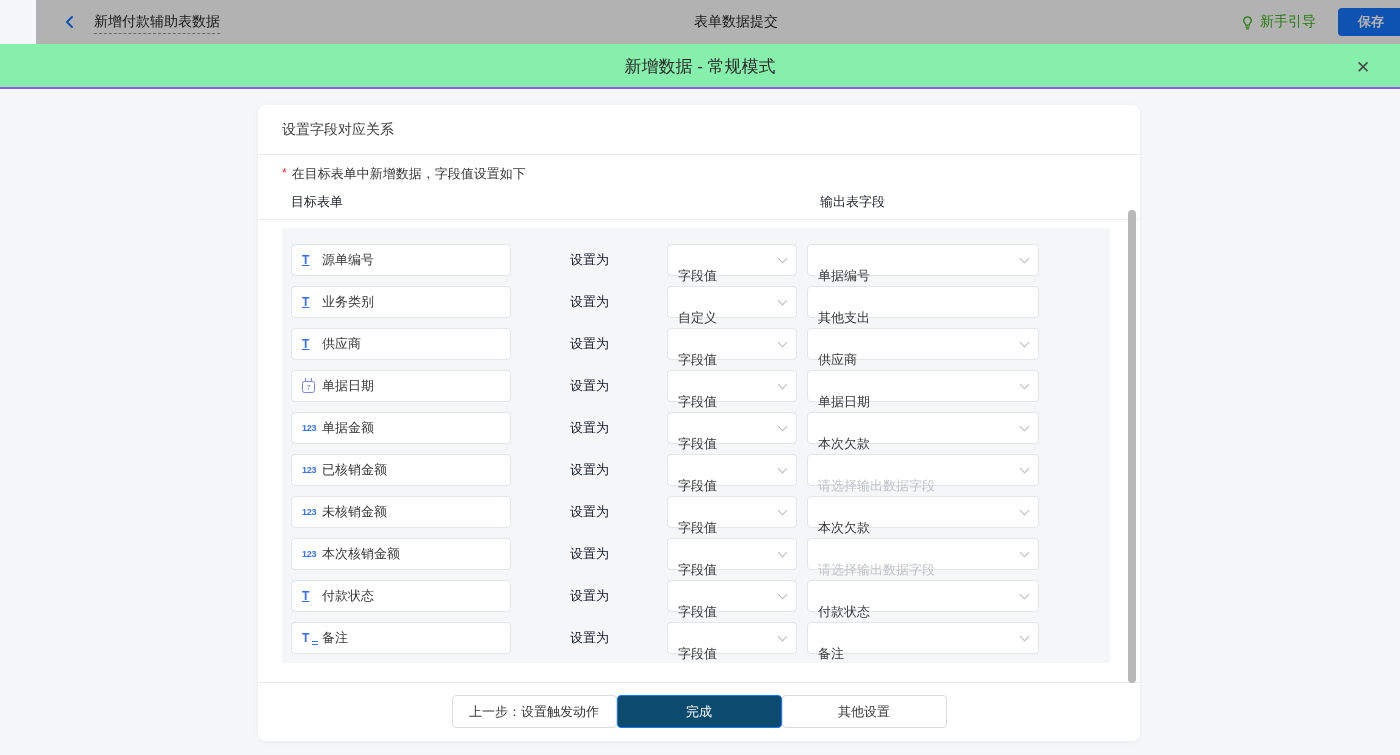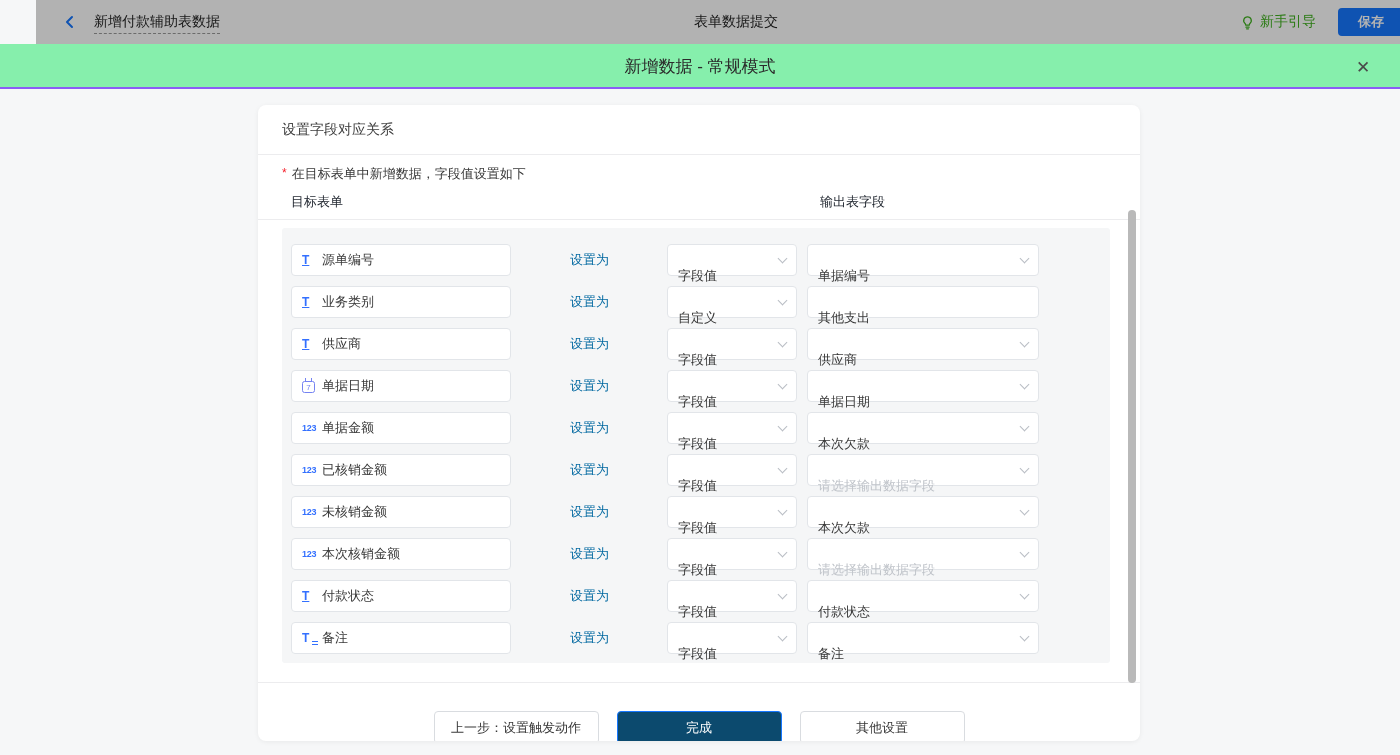--- a/index.html
+++ b/index.html
@@ -48,35 +48,35 @@
   .fi { width:20px; min-width:20px; display:flex; align-items:center; justify-content:flex-start; position:relative; }
   .tch { font-style:normal; font-size:12px; font-weight:600; color:#3370ff; text-decoration:underline; }
   .fi-number { font-size:9px; font-weight:700; color:#3370ff; letter-spacing:-0.3px; }
   .cal { font-style:normal; display:inline-flex; width:13px; height:12px; border:1.2px solid #7583f2; border-radius:2.5px;
          align-items:center; justify-content:center; font-size:8px; color:#7583f2; position:relative; margin-top:2px; }
   .cal::before,.cal::after { content:''; position:absolute; top:-4px; width:1.3px; height:3px; background:#7583f2; }
   .cal::before { left:2px; } .cal::after { right:2px; }
   .talines { position:absolute; left:10px; bottom:3px; width:6px; height:1.4px; background:#3370ff;
              box-shadow:0 3px 0 #3370ff; }
   .flabel { white-space:nowrap; }
-  .setas { width:40px; margin-left:59px; font-size:13px; color:#0369a1; white-space:nowrap; }
+  .setas { width:40px; margin-left:59px; font-size:13px; color:#0f172a; white-space:nowrap; }
   .sel { height:32px; background:#ffffff; border:1px solid #e2e5e9; border-radius:4px; display:flex;
          align-items:center; justify-content:space-between; padding:0 10px; font-size:13px; color:#383838; cursor:pointer; }
   .sel1 { width:130px; margin-left:57px; }
   .sel2 { width:232px; margin-left:10px; }
   .sval { white-space:nowrap; overflow:hidden;margin-top:31px; }
   .sval.ph { color:#bfc3c9; }
   .chev { width:7px; height:7px; border-right:1.5px solid #b9bdc4; border-bottom:1.5px solid #b9bdc4;
           transform:rotate(45deg); margin-top:-4px; flex:none; }
 
   .scroll-thumb { position:absolute; right:4px; top:105px; width:8px; height:473px; background:#b9b9b9;
                   border-radius:4px; cursor:pointer; }
 
   .footer-divider { position:absolute; top:577px; left:0; width:100%; height:1px; background:#ececee; }
-  .footer { position:absolute; top:590px; left:0; width:100%; display:flex; justify-content:center; gap:18px;margin-top:16px; }
+  .footer { position:absolute; top:590px; left:0; width:100%; display:flex; justify-content:center; gap:0; }
   .btn { width:165px; height:33px; border-radius:4px; font-size:13px; cursor:pointer;
          background:#ffffff; border:1px solid #d9dce0; color:#383838; }
   .btn-primary { background:#0c4a6e; border:1px solid #1677ff; color:#ffffff; }
 </style>
 </head>
 <body>
 
 <div class="screen">
 
   <div class="topbar">

